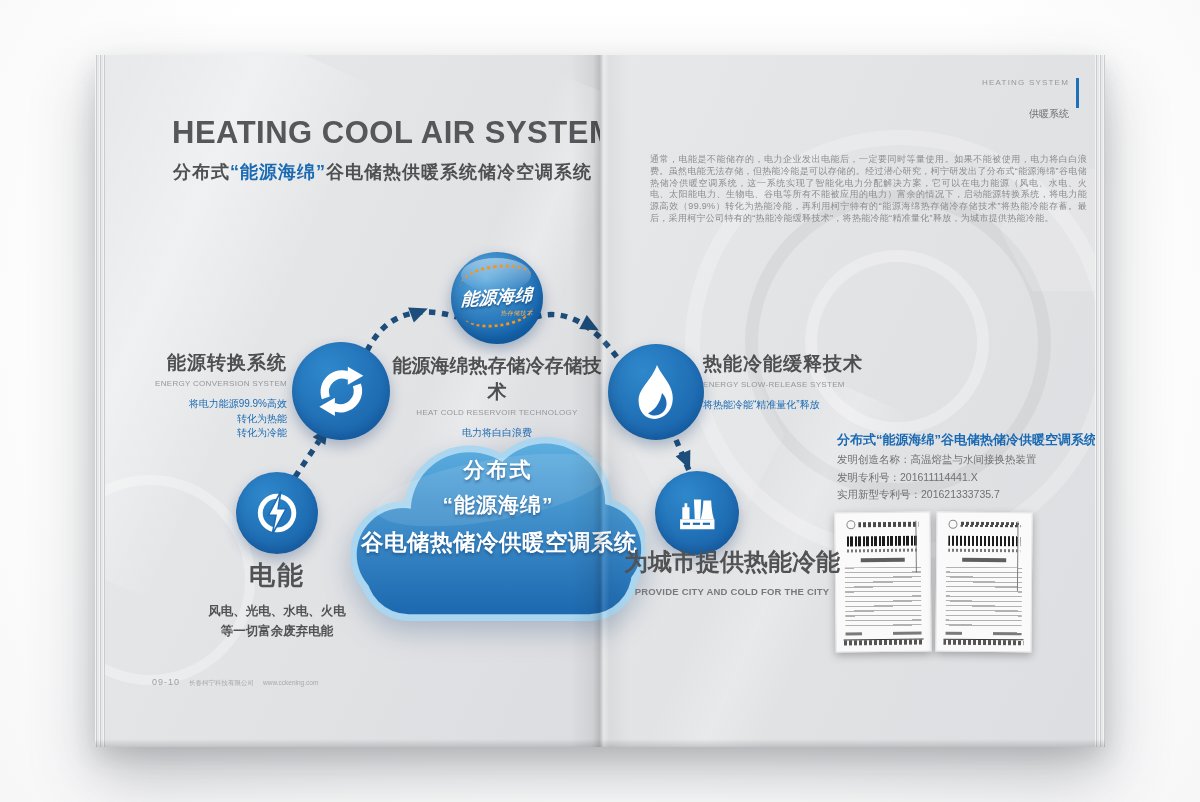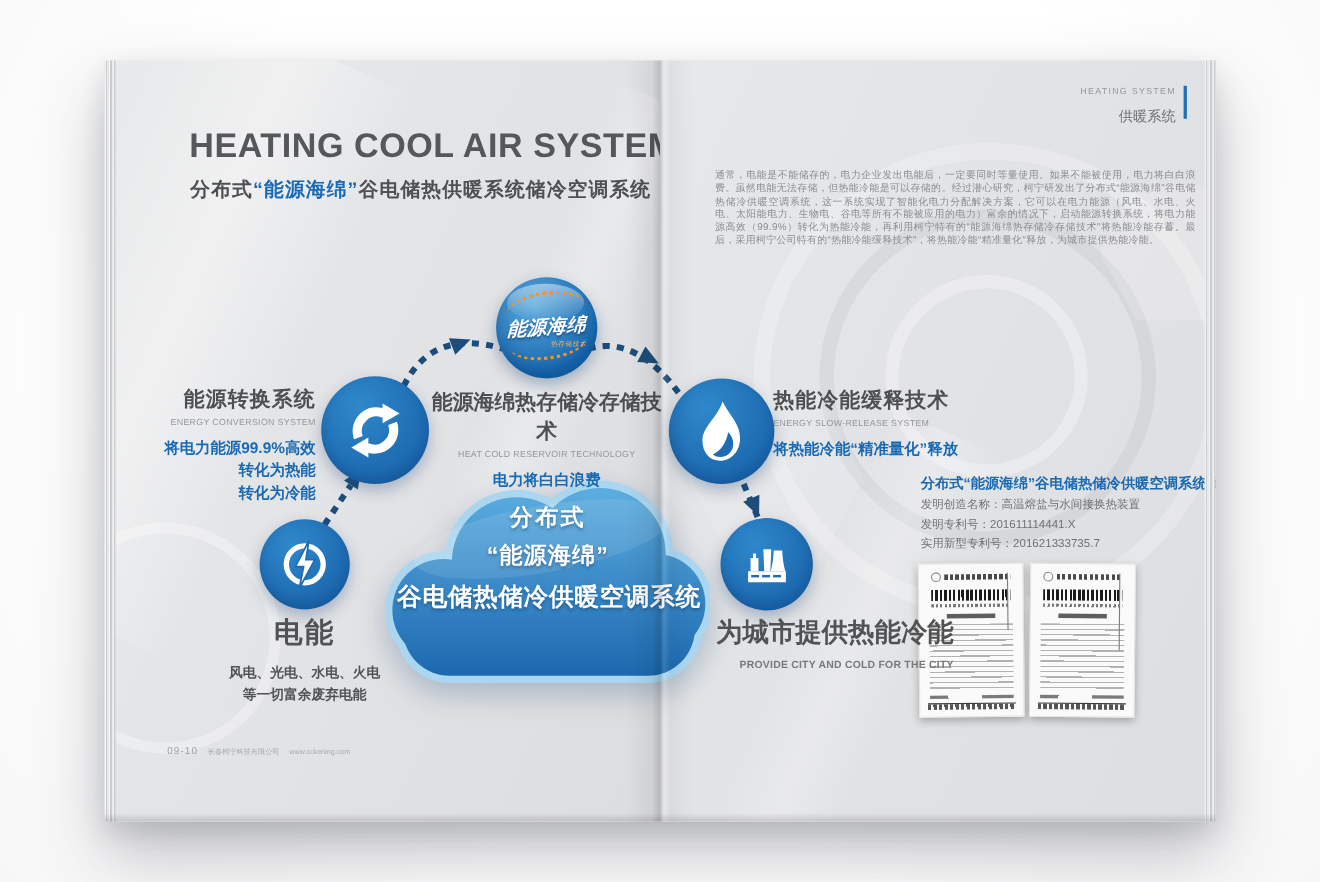--- a/index.html
+++ b/index.html
@@ -32,21 +32,21 @@
   .lp-title{position:absolute;left:77px;top:60px;font-size:31px;font-weight:700;color:#56575a;letter-spacing:.5px;white-space:nowrap;}
   .lp-sub{position:absolute;left:78px;top:105px;font-size:18px;font-weight:700;color:#4f5052;letter-spacing:1px;white-space:nowrap;}
   .lp-sub .brand{color:#1a6ab3;}
   .lp-footer{position:absolute;left:57px;top:622px;display:flex;align-items:baseline;gap:9px;color:#9fa0a2;}
   .lp-footer .pn{font-size:9px;letter-spacing:1px;}
   .lp-footer .co,.lp-footer .web{font-size:6.5px;color:#a8a9ab;}
 
   
   .rp-header{position:absolute;right:36px;top:23px;text-align:right;z-index:2;}
   .rp-header .en{font-size:8px;color:#97989b;letter-spacing:1.2px;}
-  .rp-header .zh{font-size:13px;color:#6e7073;margin-top:10px;}
+  .rp-header .zh{font-size:10px;color:#6e7073;margin-top:20px;}
   .rp-bar{position:absolute;right:26px;top:23px;width:3px;height:30px;background:#1e71b8;}
   .rp-p{position:absolute;left:50px;width:437px;font-size:9px;line-height:11.8px;color:#8b8d90;
         text-align:justify;letter-spacing:.3px;}
   .rp-p1{top:90px;}
   .rp-p2{top:186px;}
   .pat-title{position:absolute;left:237px;top:376px;font-size:13px;font-weight:700;color:#1a6ab3;white-space:nowrap;}
   .pat-lines{position:absolute;left:237px;top:396px;font-size:10.5px;color:#6f7173;line-height:17.5px;}
 
   
   .doc{position:absolute;width:96px;height:140px;background:#fafafa;border:1px solid #e4e4e4;
@@ -96,29 +96,29 @@
              filter:drop-shadow(0 10px 14px rgba(25,70,120,.28));}
   .cloud-text{position:absolute;left:266px;top:401px;width:274px;text-align:center;color:#fff;font-weight:700;
               text-shadow:0 2px 3px rgba(8,45,92,.45);}
   .cloud-text .c1{font-size:21px;letter-spacing:2px;}
   .cloud-text .c2{font-size:21px;margin-top:7px;letter-spacing:1px;}
   .cloud-text .c3{font-size:22.5px;margin-top:8px;white-space:nowrap;letter-spacing:.5px;}
 
   .step{position:absolute;}
   .step .t{font-size:19px;font-weight:700;color:#4e4f51;letter-spacing:1px;}
   .step .s{font-size:8px;color:#95979a;margin-top:3px;letter-spacing:.3px;}
-  .step .d{font-size:14px;font-weight:700;color:#1a6ab3;margin-top:9px;line-height:1.45;}
+  .step .d{font-size:10px;font-weight:400;color:#1a6ab3;margin-top:9px;line-height:1.45;}
   .step-1{left:50px;top:295px;width:142px;text-align:right;}
   .step-2{left:292px;top:298px;width:220px;text-align:center;}
   .step-2 .t{font-size:19px;letter-spacing:0;}
   .step-3{left:608px;top:296px;width:210px;text-align:left;}
   .blk-src{left:92px;top:503px;width:180px;text-align:center;}
   .blk-src .bt{font-size:26px;font-weight:700;color:#515254;letter-spacing:2px;}
   .blk-src .bd{font-size:12.5px;font-weight:700;color:#515254;margin-top:8px;line-height:1.6;}
-  .blk-out{left:502px;top:504px;width:270px;text-align:right;}
+  .blk-out{left:502px;top:491px;width:270px;text-align:center;}
   .blk-out .bt{font-size:24px;font-weight:700;color:#515254;white-space:nowrap;}
   .blk-out .bs{font-size:9.5px;font-weight:700;color:#77797b;margin-top:8px;letter-spacing:.2px;}
 </style>
 </head>
 <body>
 
 <div class="canvas">
   <div class="book">
 
     <div class="page page-left">

